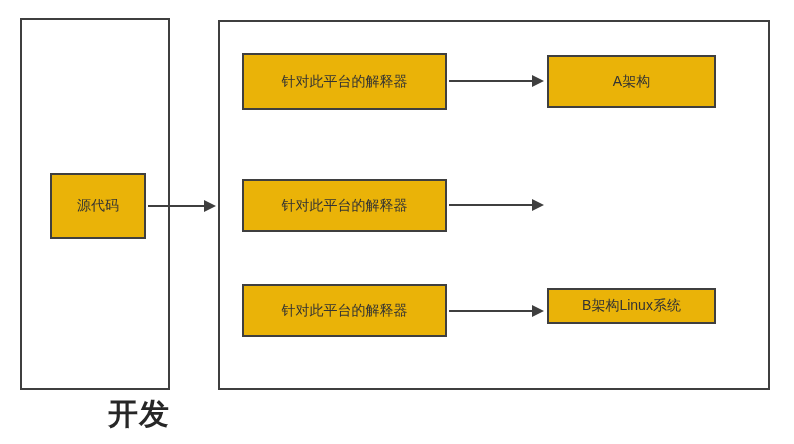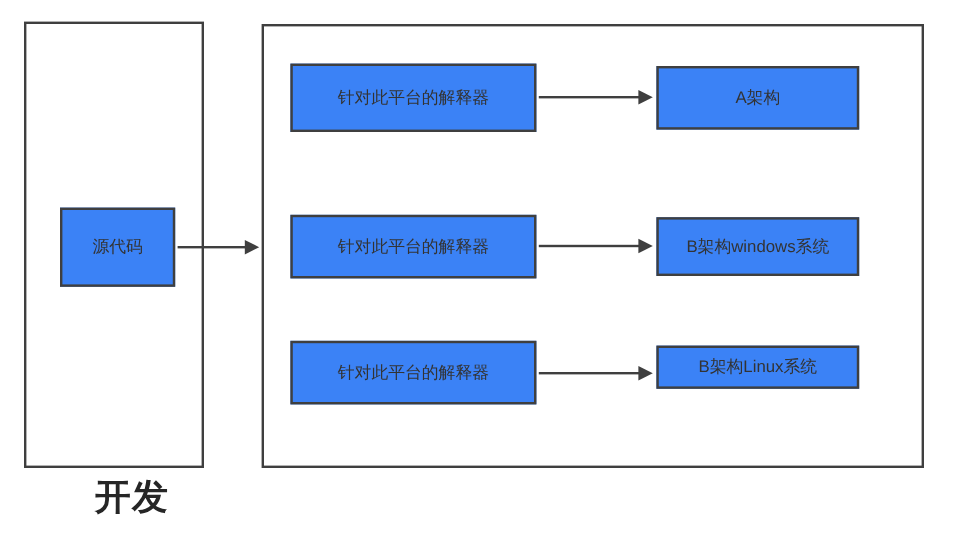--- a/index.html
+++ b/index.html
@@ -16,21 +16,21 @@
     overflow: hidden;
   }
   .group-box {
     position: absolute;
     border: 2px solid #3f3f3f;
     background: #ffffff;
   }
   .node-box {
     position: absolute;
     border: 2px solid #3f3f3f;
-    background: #3b82f6;
+    background: #eab308;
     display: flex;
     align-items: center;
     justify-content: center;
     font-size: 14px;
     color: #333333;
     text-align: center;
   }
   .arrow-line {
     position: absolute;
     height: 2px;
@@ -51,21 +51,21 @@
     color: #262626;
     text-align: center;
     letter-spacing: 1px;
   }
 
   
   .dev-box        { left: 20px;  top: 18px;  width: 150px; height: 372px; }
   .source-box     { left: 50px;  top: 173px; width: 96px;  height: 66px;  }
   .main-arrow-line{ left: 148px; top: 205px; width: 57px;  }
   .main-arrow-head{ left: 204px; top: 200px; }
-  .dev-label      { left: 35px;  top: 394px; width: 150px; }
+  .dev-label      { left: 20px;  top: 394px; width: 150px; text-align: right; }
 
   
   .runtime-box    { left: 218px; top: 20px;  width: 552px; height: 370px; }
   .runtime-label  { left: 218px; top: 394px; width: 552px; }
 
   .interp-box     { left: 242px; width: 205px; }
   .target-box     { left: 547px; width: 169px; }
   .row-arrow-line { left: 449px; width: 84px;  }
   .row-arrow-head { left: 532px; }
 
@@ -106,23 +106,20 @@
   <div class="arrow-head row-arrow-head r1"></div>
   <div class="node-box target-box r1">
     <span>A架构</span>
   </div>
 
   <div class="node-box interp-box r2">
     <span>针对此平台的解释器</span>
   </div>
   <div class="arrow-line row-arrow-line r2"></div>
   <div class="arrow-head row-arrow-head r2"></div>
-  <div class="node-box target-box r2">
-    <span>B架构windows系统</span>
-  </div>
 
   <div class="node-box interp-box r3">
     <span>针对此平台的解释器</span>
   </div>
   <div class="arrow-line row-arrow-line r3"></div>
   <div class="arrow-head row-arrow-head r3"></div>
   <div class="node-box target-box r3">
     <span>B架构Linux系统</span>
   </div>
 

